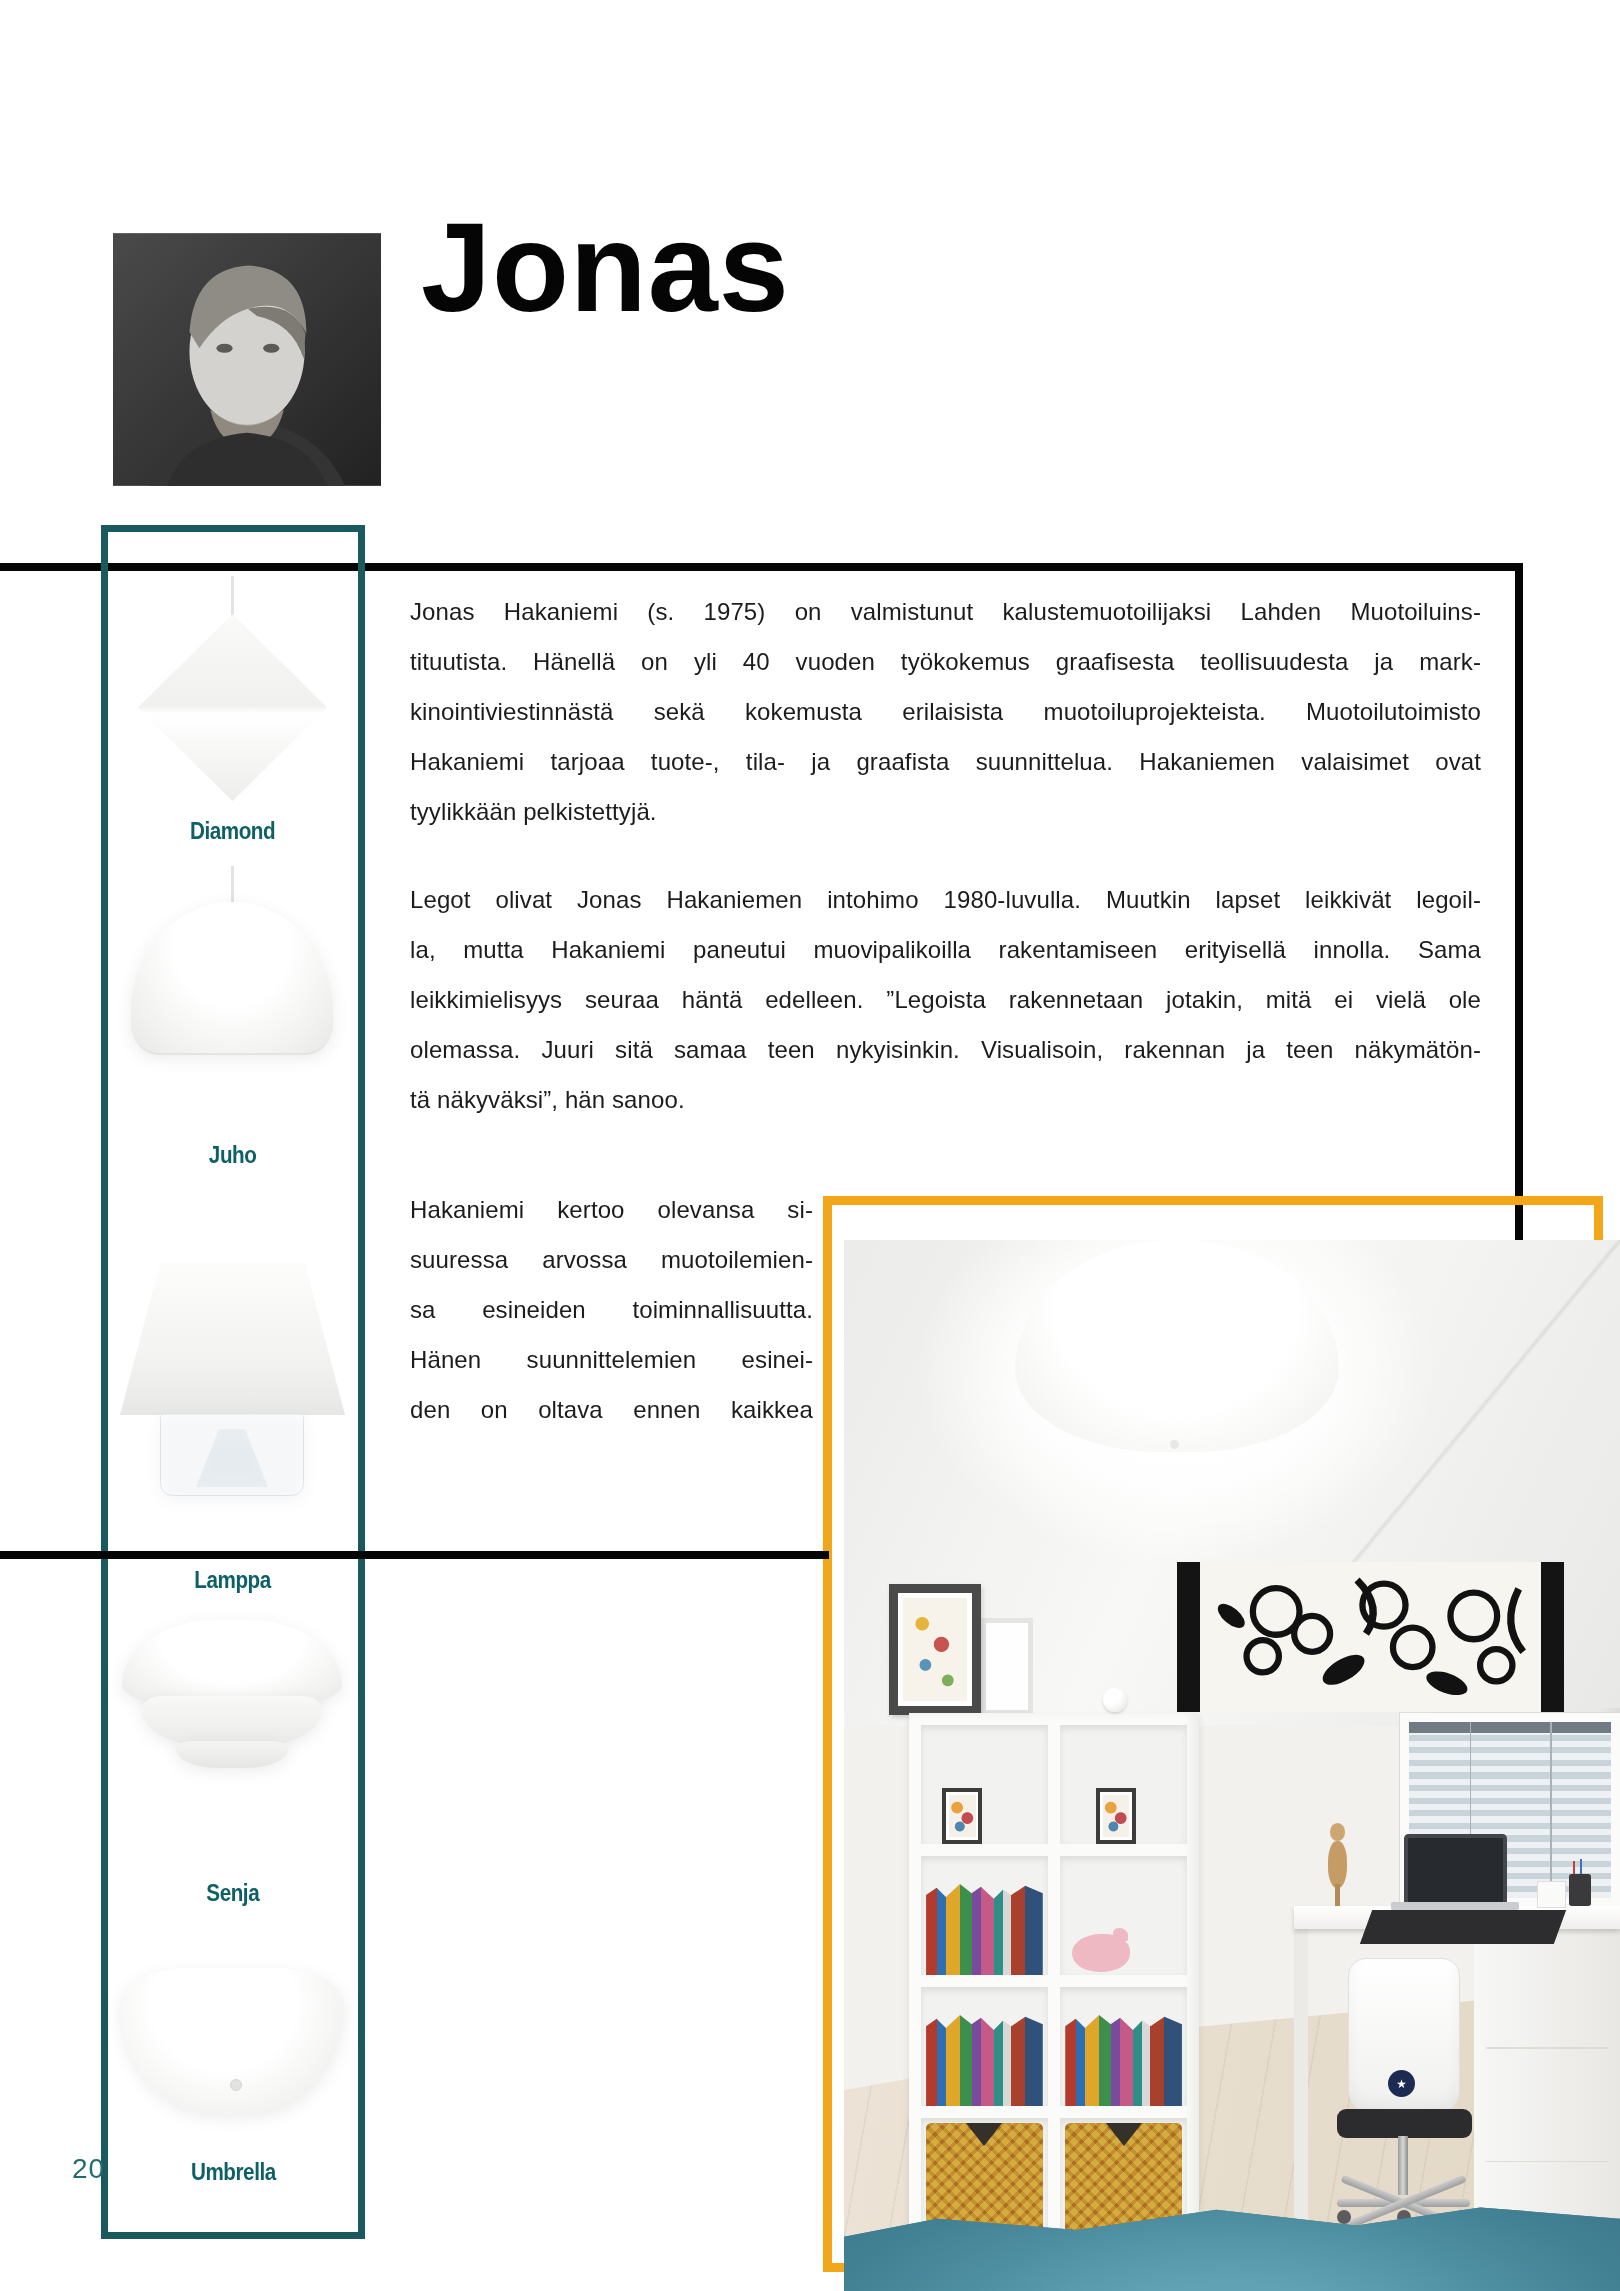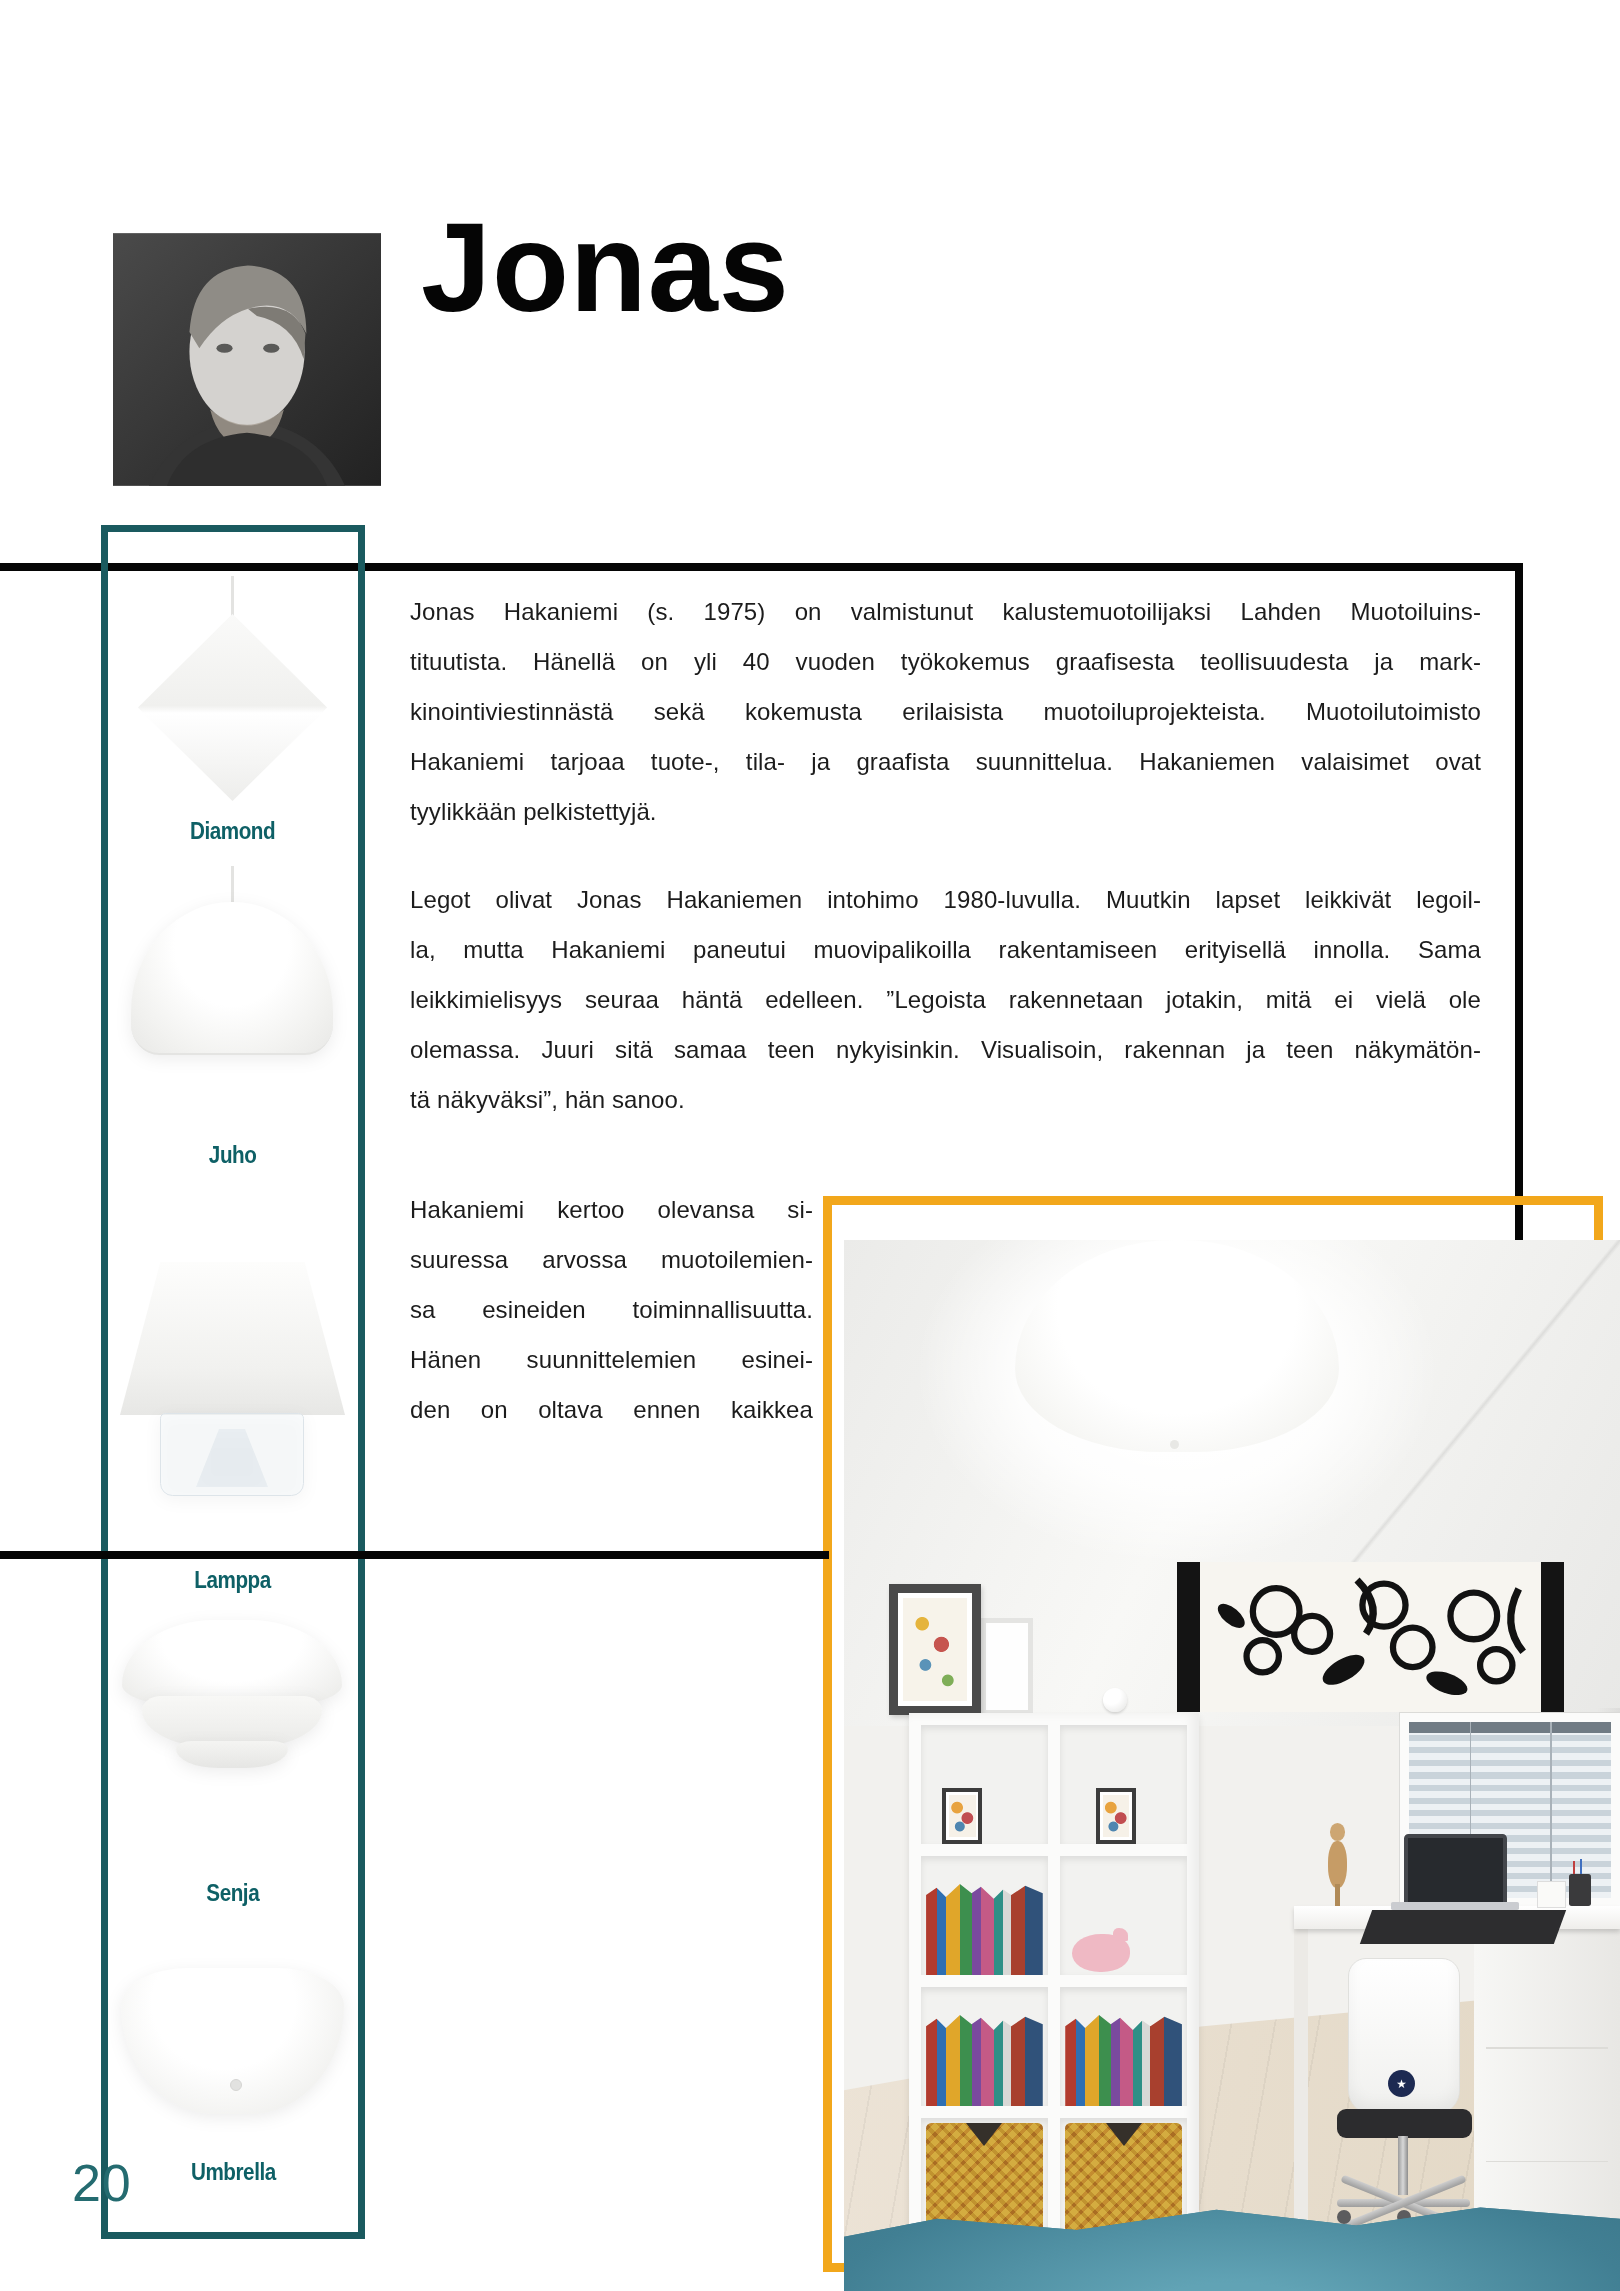--- a/index.html
+++ b/index.html
@@ -57,21 +57,21 @@
   .col{position:absolute;color:#1c1c1c;font-size:24px;letter-spacing:0.1px;}
   .para1{left:410px;top:587px;width:1071px;}
   .para2{left:410px;top:875px;width:1071px;}
   .para3{left:410px;top:1185px;width:403px;}
   .line{height:50px;line-height:50px;text-align:justify;text-align-last:justify;
         white-space:nowrap;overflow:visible;}
   .line.last{text-align-last:left;}
   .para3 .line{height:50px;line-height:50px;}
 
   
-  .pagenum{position:absolute;left:72px;top:2153px;font-size:52px;color:#246b70;
+  .pagenum{position:absolute;left:72px;top:2153px;font-size:28px;color:#246b70;
            z-index:4;font-weight:400;letter-spacing:0.9px;}
 
   
   .orange-frame{position:absolute;left:823px;top:1196px;width:780px;height:1076px;
                 border:9px solid #F2A71B;box-sizing:border-box;z-index:3;}
   .photo{position:absolute;left:844px;top:1240px;width:776px;height:1051px;overflow:hidden;
          background:#f2f1ee;z-index:4;}
   .ph{position:absolute;}
   .ceiling{left:0;top:0;width:776px;height:486px;
            background:linear-gradient(115deg,#ebebe9 0%,#f8f8f6 45%,#e8e8e6 100%);}

